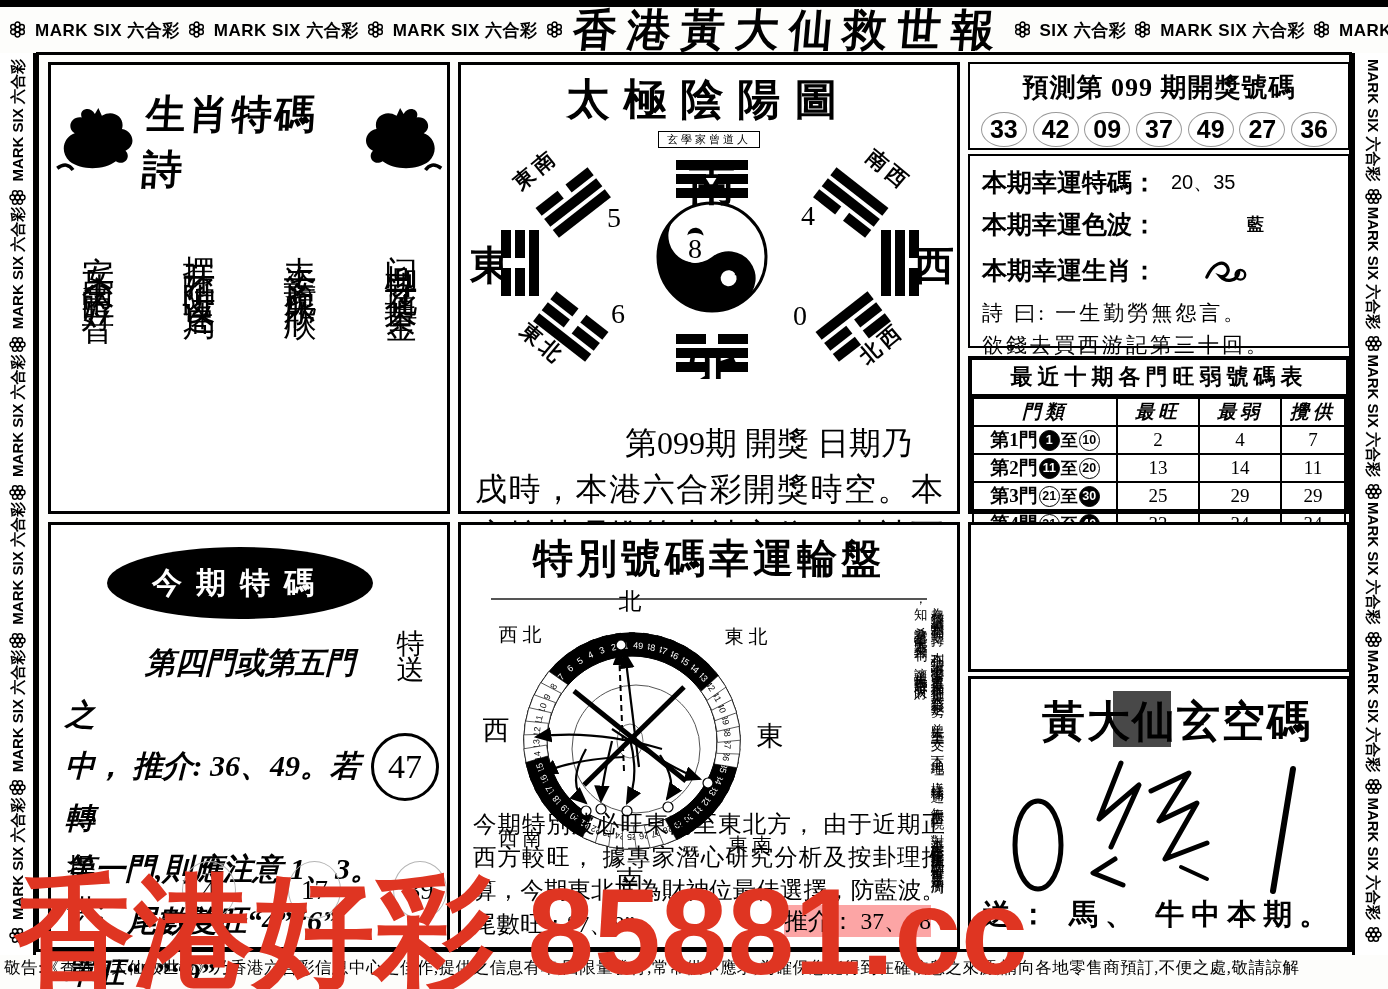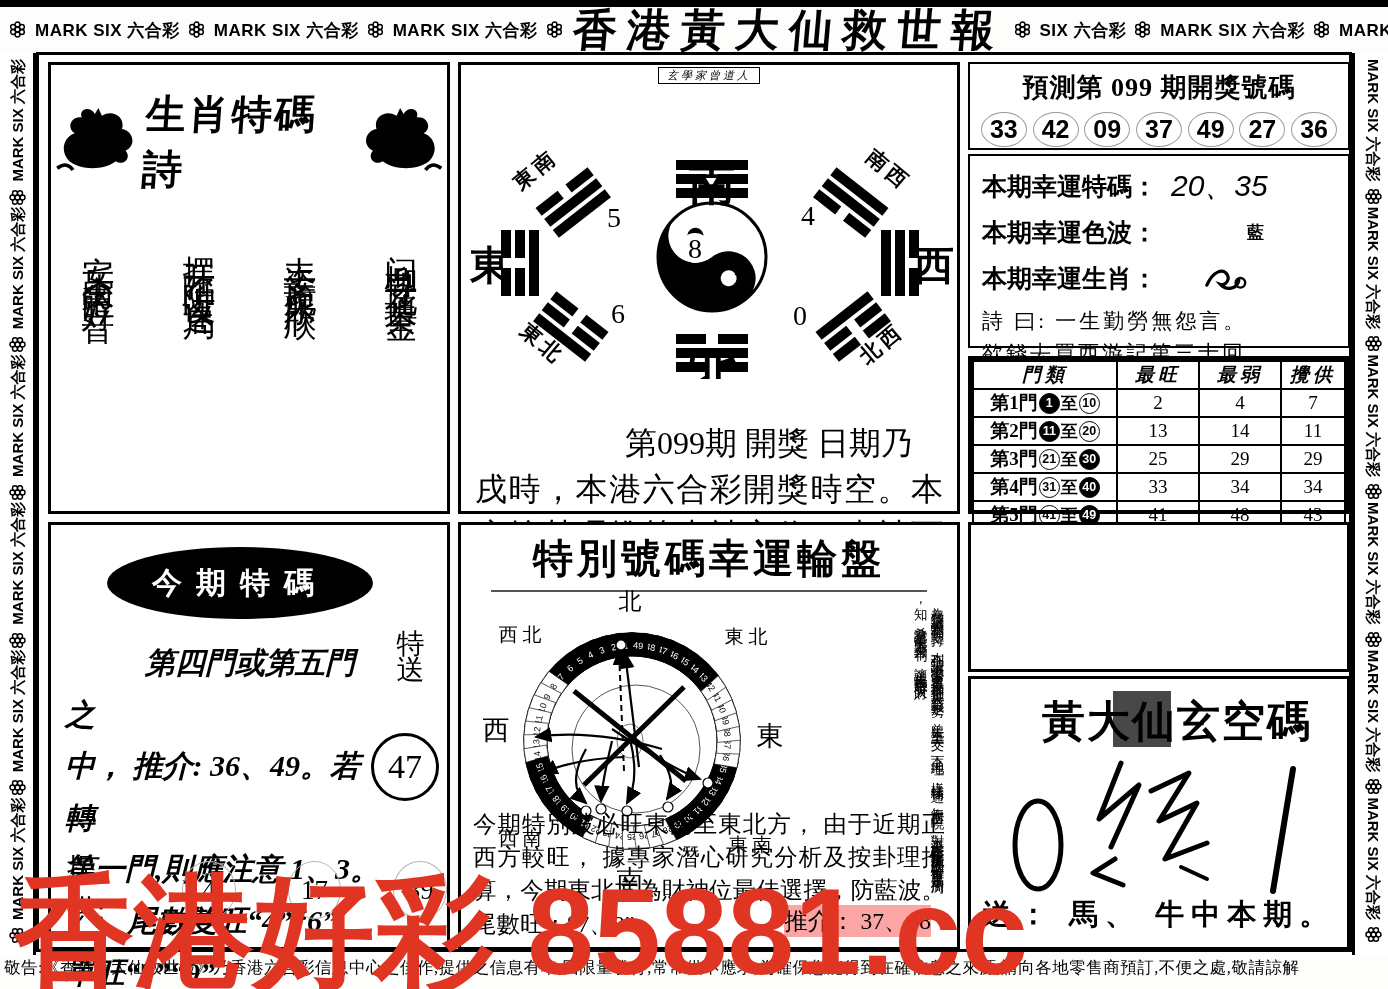--- a/index.html
+++ b/index.html
@@ -49,47 +49,47 @@
   .sp-gift-circle{position:absolute;right:8px;top:208px;width:62px;height:62px;border:3px solid #000;border-radius:50%;
                   display:flex;align-items:center;justify-content:center;font-size:34px;}
   .sp-provide{position:absolute;left:16px;bottom:16px;display:flex;align-items:center;gap:52px;font-size:30px;}
   .prov-num{width:56px;height:56px;border:1px solid #b5b5b5;border-radius:50%;display:flex;align-items:center;
             justify-content:center;font-size:27px;}
 
   
   .taiji-box{left:458px;top:62px;width:502px;height:452px;}
   .t-title{text-align:center;margin-top:6px;font-size:43px;font-weight:900;letter-spacing:14px;
            font-family:"Liberation Sans",sans-serif;}
-  .t-sub{width:fit-content;margin:2px auto 0;border:1px solid #000;font-size:11px;letter-spacing:3px;padding:0 8px;font-style:italic;}
+  .t-sub{width:fit-content;margin:2px auto 0;border:1px solid #000;font-size:11px;letter-spacing:3px;padding:0 8px;}
   .t-svg{position:absolute;left:7px;top:78px;}
   .t-text{position:absolute;left:14px;right:14px;top:312px;font-size:32px;line-height:1.43;text-align:justify;margin-top:44px;}
   .t-line1{text-align:right;padding-right:30px;}
 
   
   .wheel-box{left:458px;top:522px;width:502px;height:428px;}
   .w-title{text-align:center;margin-top:6px;font-size:40px;font-weight:900;letter-spacing:4px;
-           font-family:"Liberation Sans",sans-serif;border-bottom:2px solid #555;width:88%;margin-left:auto;margin-right:auto;padding-bottom:4px;}
+           font-family:"Liberation Sans",sans-serif;border-bottom:2px solid #555;width:88%;margin-left:auto;margin-right:auto;padding-bottom:12px;}
   .w-svg{position:absolute;left:6px;top:58px;}
   .w-sidetext{position:absolute;right:12px;top:72px;height:292px;writing-mode:vertical-rl;
               font-size:13.5px;line-height:1.25;letter-spacing:2.5px;}
   .w-bottom{position:absolute;left:12px;right:12px;bottom:6px;font-size:23.5px;line-height:1.42;text-align:justify;}
   .w-bottom-text{text-indent:46px;display:inline;}
   .w-reco{position:absolute;right:26px;bottom:10px;font-size:23.5px;background:#fca5a5;}
 
   
   .predict-box{left:968px;top:62px;width:382px;height:88px;border-width:2px;}
   .p-title{text-align:center;margin-top:6px;font-size:26px;font-weight:bold;letter-spacing:1px;}
   .p-nums{display:flex;justify-content:space-around;margin:7px 8px 0;}
   .p-num{width:44px;height:33px;border:1.5px solid #999;border-radius:50%;display:flex;align-items:center;
          justify-content:center;font-size:25px;font-weight:bold;font-family:"Liberation Sans",sans-serif;}
 
   .lucky-box{left:968px;top:154px;width:382px;height:194px;border-width:2px;padding:10px 12px;}
   .lk-row{display:flex;align-items:center;margin-bottom:9px;}
   .lk-label{font-size:25px;font-weight:bold;white-space:nowrap;}
-  .lk-val{font-size:30px;margin-left:14px;font-family:"Liberation Sans",sans-serif;font-style:italic;}
+  .lk-val{font-size:20px;margin-left:14px;font-family:"Liberation Sans",sans-serif;}
   .lk-color{font-size:17px;font-weight:bold;margin-left:90px;}
   .lk-poem{font-size:21px;letter-spacing:3px;margin-bottom:4px;}
 
   .table-box{left:968px;top:356px;width:382px;height:158px;border-width:4px;}
   .tb-title{text-align:center;font-size:22px;font-weight:900;letter-spacing:5px;border-bottom:3px solid #000;
             padding:2px 0;font-family:"Liberation Sans",sans-serif;}
   table.hot{width:100%;border-collapse:collapse;font-size:19px;}
   table.hot th,table.hot td{border:2px solid #000;text-align:center;padding:0 2px;height:22px;}
   table.hot th{font-weight:bold;letter-spacing:4px;font-style:italic;}
   .gate-cell{display:flex;align-items:center;justify-content:center;gap:1px;font-weight:bold;white-space:nowrap;}
@@ -460,20 +460,21 @@
     </div>
     <div class="sp-provide">
       <span>提供:</span>
       <span class="prov-num">4</span>
       <span class="prov-num">17</span>
       <span class="prov-num">39</span>
     </div>
   </div>
 
   <div class="box taiji-box">
+    <div class="t-title">太極陰陽圖</div>
     <div class="t-sub">玄學家曾道人</div>
     <svg class="t-svg" width="488" height="236" viewBox="-244 -118 488 236">
 
       <g fill="#000">
         <g transform="translate(0,-84)">
             <rect x="-36" y="-17" width="72" height="10"></rect>
             <rect x="-36" y="-3" width="30" height="10"></rect>
             <rect x="6" y="-3" width="30" height="10"></rect>
             <rect x="-36" y="11" width="72" height="10"></rect>
           </g>
@@ -843,20 +844,21 @@
       <svg width="66" height="40" viewBox="0 0 70 50" style="margin-left:40px">
         <path d="M6,34 C14,16 26,13 31,20 C36,27 29,35 23,33 C30,41 44,39 46,28" fill="none" stroke="#000" stroke-width="4" stroke-linecap="round"></path>
         <circle cx="48" cy="31" r="6" fill="none" stroke="#000" stroke-width="3"></circle>
       </svg>
     </div>
     <div class="lk-poem">詩 曰: 一生勤勞無怨言。</div>
     <div class="lk-poem">欲錢去買西游記第三十回。</div>
   </div>
 
   <div class="box table-box">
+    <div class="tb-title">最近十期各門旺弱號碼表</div>
     <table class="hot">
       <tbody>
           <tr>
         <th style="width:138px">門類</th>
         <th style="width:76px">最旺</th>
         <th style="width:76px">最弱</th>
         <th>攪供</th>
       </tr>
       <tr>
         <td>

